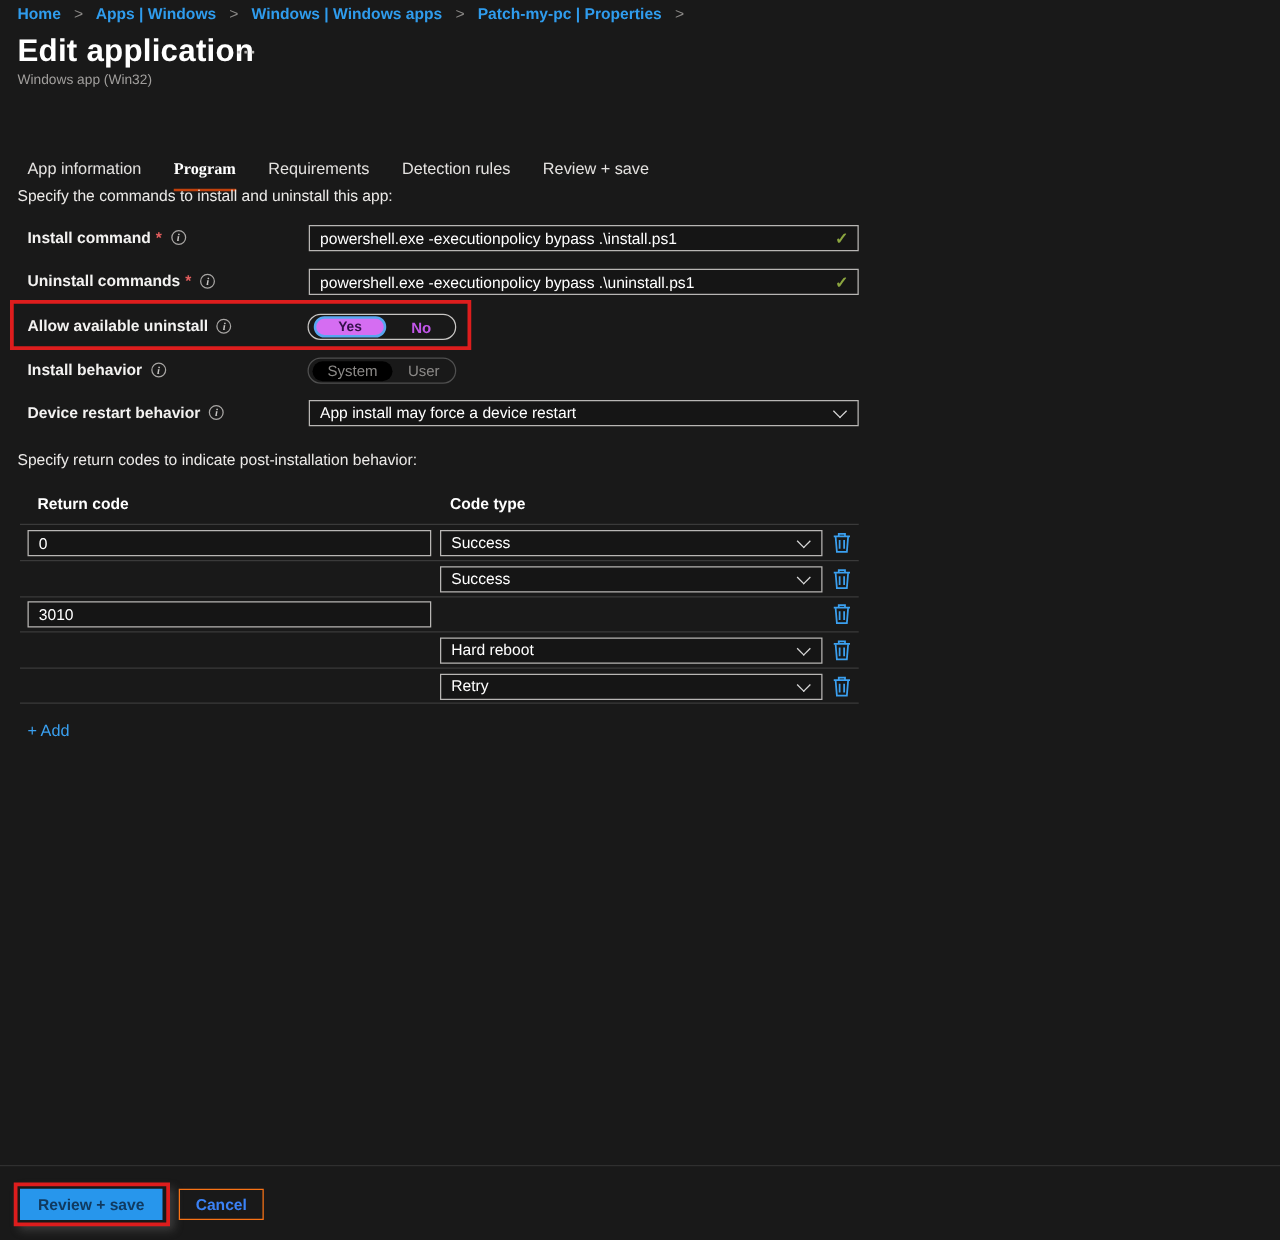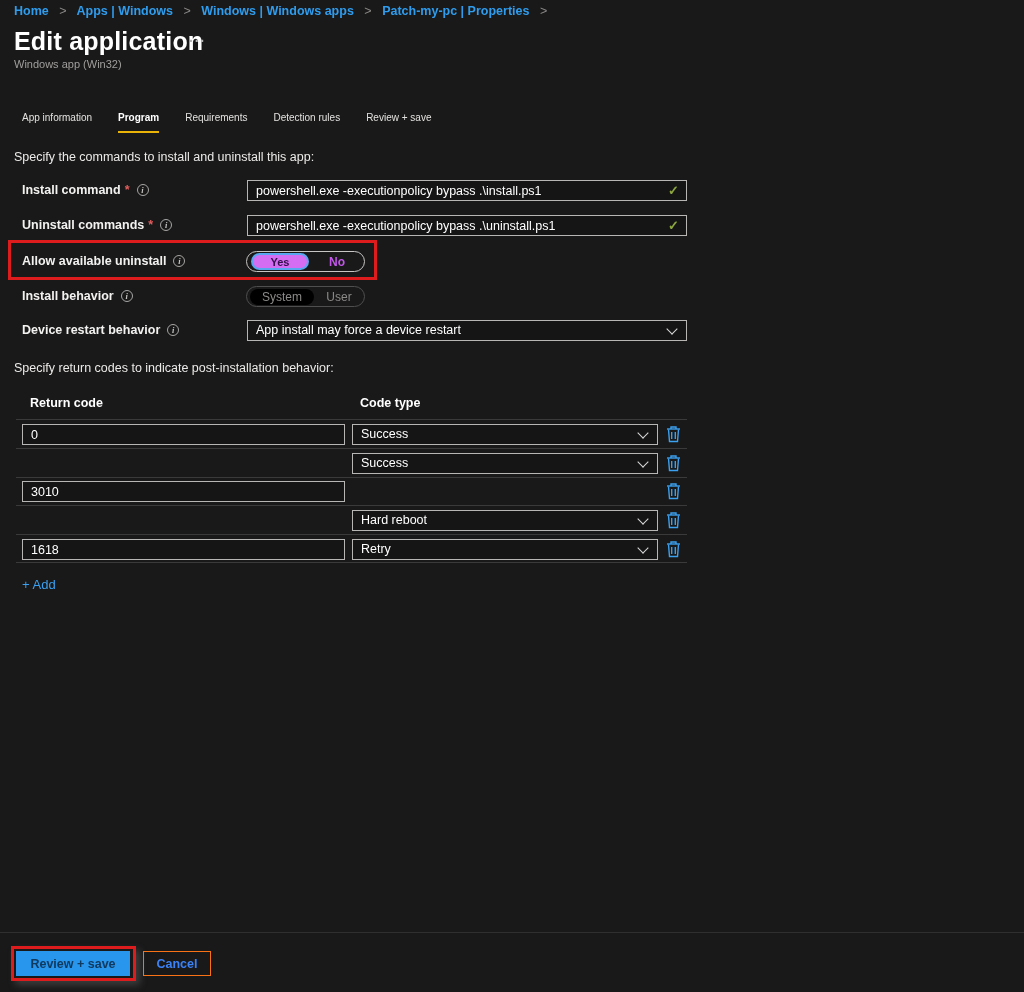--- a/index.html
+++ b/index.html
@@ -18,22 +18,22 @@
   .crumb { color:#2f9ced; cursor:pointer; }
   .sep { color:#8a8886; margin:0 7px; font-weight:400; }
 
   
   .page-title { left:14px; top:27px; font-size:25px; font-weight:700; color:#fff; letter-spacing:.2px; }
   .ellipsis { left:189px; top:33px; color:#b8b6b4; font-size:14px; font-weight:700; letter-spacing:1px; cursor:pointer; }
   .subtitle { left:14px; top:58px; font-size:11px; color:#a19f9d; }
 
   
   .tabs { left:22px; top:112px; display:flex; gap:26px; }
-  .tab { font-size:10px; color:#e4e2e0; padding-bottom:8px; cursor:pointer; }
-  .tab.active { color:#fff; font-weight:700; border-bottom:2px solid #eab308; }
+  .tab { font-size:13px; color:#e4e2e0; padding-bottom:8px; cursor:pointer;margin-top:15px; }
+  .tab.active { color:#fff; font-weight:700; border-bottom:2px solid #c2410c;font-family:Liberation Serif, serif; }
 
   .intro { left:14px; top:150px; font-size:12.5px; color:#eceae8; }
   .intro2 { left:14px; top:361px; font-size:12.5px; color:#eceae8; }
 
   
   .row { left:0; width:1024px; height:21px; }
   .row-label { position:absolute; left:22px; top:0; height:21px; line-height:21px; font-size:12.5px; font-weight:600; color:#f3f2f1; white-space:nowrap; }
   .req { color:#e25d5d; margin-left:4px; font-weight:700; }
   .info {
     display:inline-block; width:12px; height:12px; border:1px solid #a8a6a4; border-radius:50%;
@@ -265,21 +265,20 @@
           <line x1="1" y1="4" x2="14" y2="4"></line>
           <path d="M5 4 L5 2 L10 2 L10 4"></path>
           <line x1="5.7" y1="7" x2="5.7" y2="14"></line>
           <line x1="9.3" y1="7" x2="9.3" y2="14"></line>
         </g>
       </svg>
   </button>
 </div>
 
 <div class="abs row" style="top:539px;">
-  <input class="rc-code" type="text" value="1618" style="">
   <div class="rc-select">
     <div class="select">
       <span>Retry</span>
       <span class="chev"></span>
     </div>
   </div>
   <button class="trash-btn">
     <svg width="15" height="18" viewBox="0 0 15 18">
         <g fill="none" stroke="#3ba0f0" stroke-width="1.4">
           <path d="M2.5 4.5 L3.5 16.5 L11.5 16.5 L12.5 4.5"></path>

